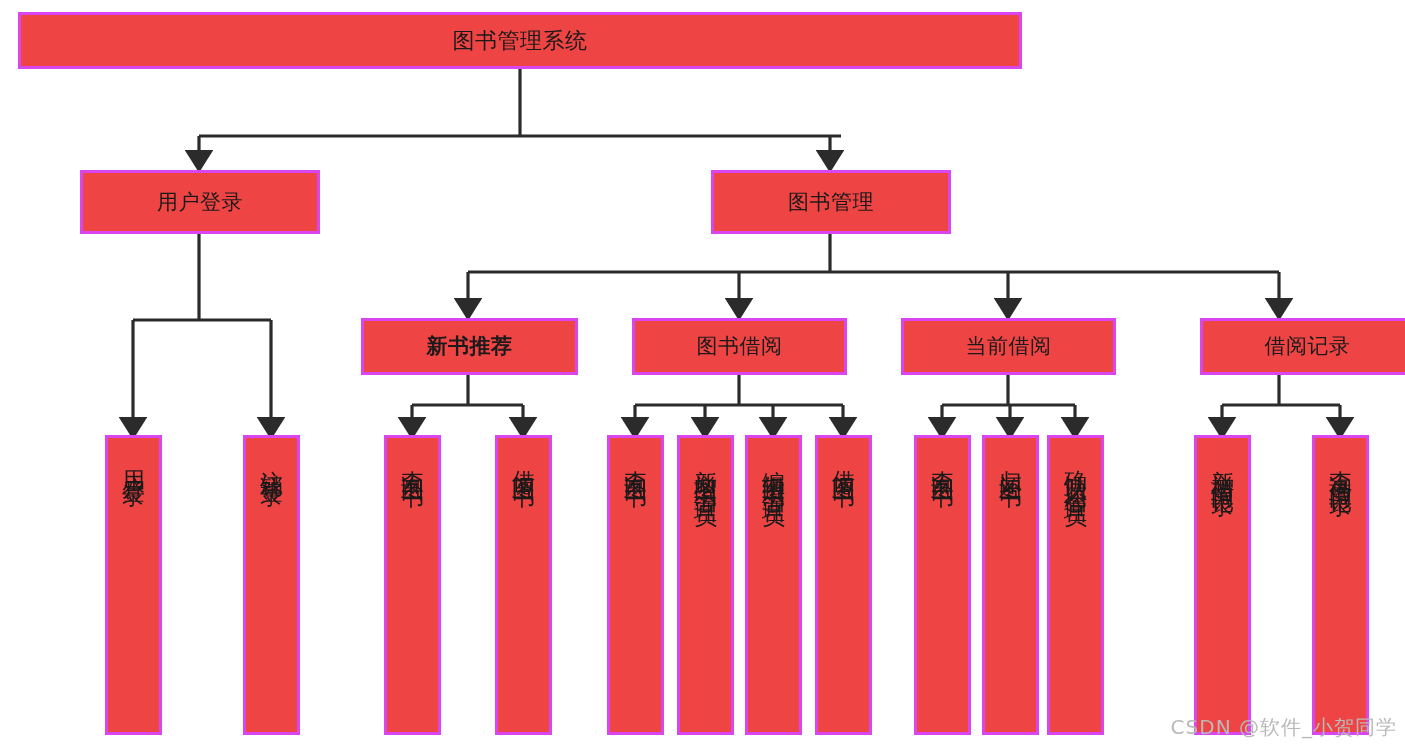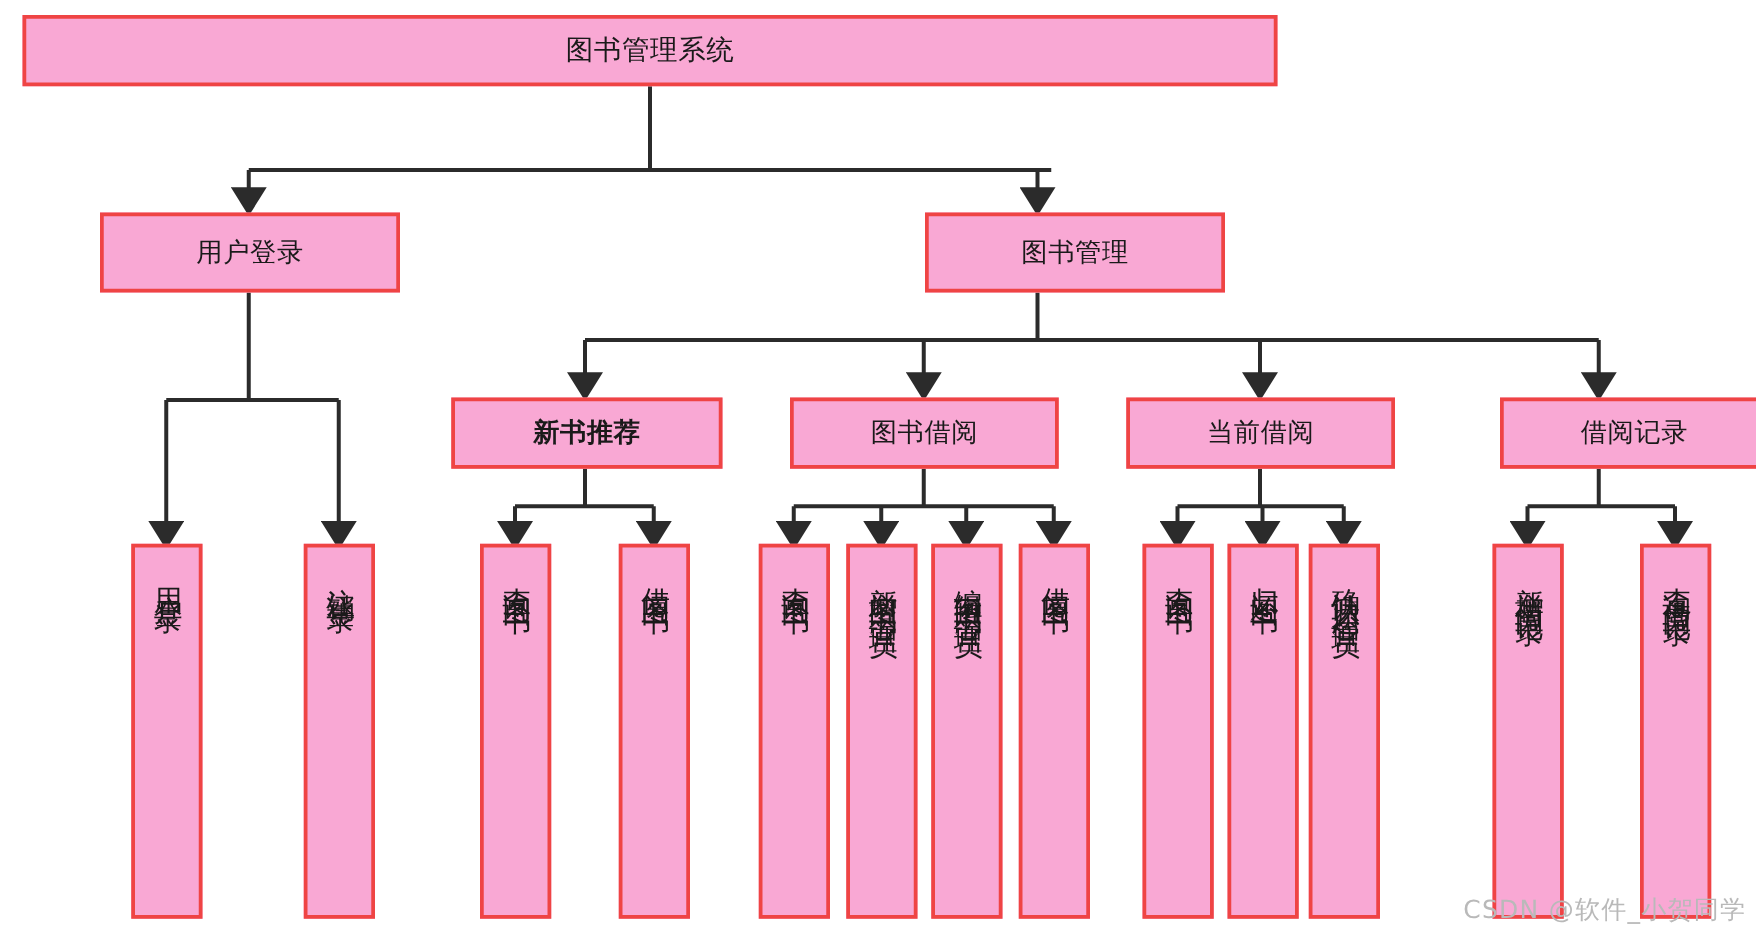--- a/index.html
+++ b/index.html
@@ -22,22 +22,22 @@
     position: absolute;
     left: 0;
     top: 0;
     width: 1405px;
     height: 747px;
     pointer-events: none;
   }
   .node {
     position: absolute;
     box-sizing: border-box;
-    border: 3px solid #ef4444;
-    background: #f9a8d4;
+    border: 3px solid #d946ef;
+    background: #ef4444;
     display: flex;
     align-items: center;
     justify-content: center;
     overflow: hidden;
   }
   .node .label {
     font-size: 21px;
     line-height: 1.15;
     letter-spacing: 0.5px;
     color: #1a1a1a;
@@ -124,21 +124,21 @@
     </g>
   </svg>
 
   <div class="node root" style="left:18px; top:12px; width:1004px; height:57px;">
     <span class="label">图书管理系统</span>
   </div>
 
   <div class="node" style="left:80px; top:170px; width:240px; height:64px;">
     <span class="label">用户登录</span>
   </div>
-  <div class="node" style="left:711px; top:170px; width:240px; height:64px;margin-left:29px;">
+  <div class="node" style="left:711px; top:170px; width:240px; height:64px;">
     <span class="label">图书管理</span>
   </div>
 
   <div class="node" style="left:361px; top:318px; width:217px; height:57px;font-weight:bold;">
     <span class="label">新书推荐</span>
   </div>
   <div class="node" style="left:901px; top:318px; width:215px; height:57px;">
     <span class="label">当前借阅</span>
   </div>
   <div class="node" style="left:632px; top:318px; width:215px; height:57px;">

